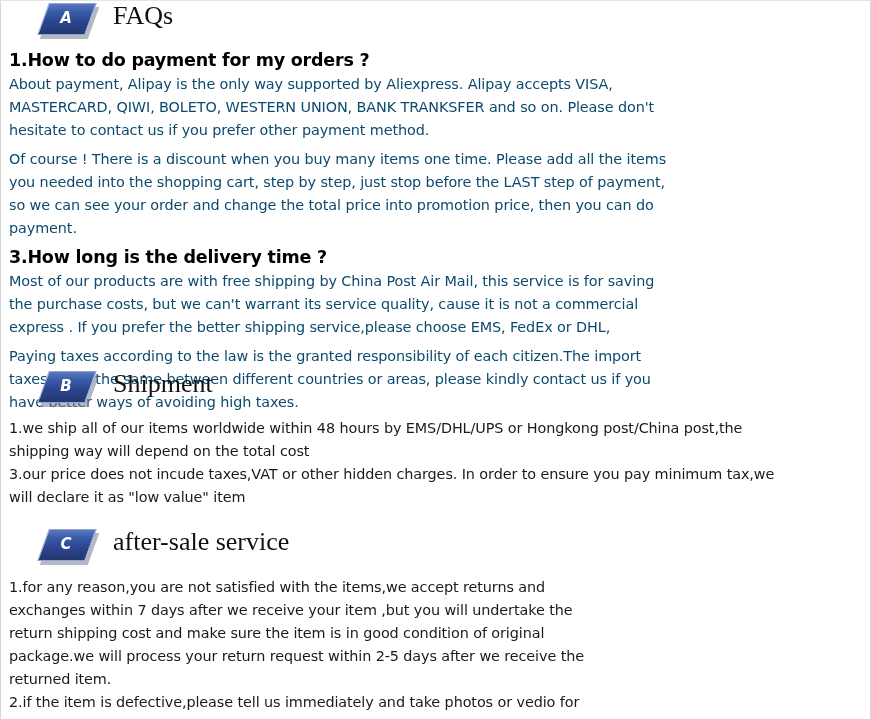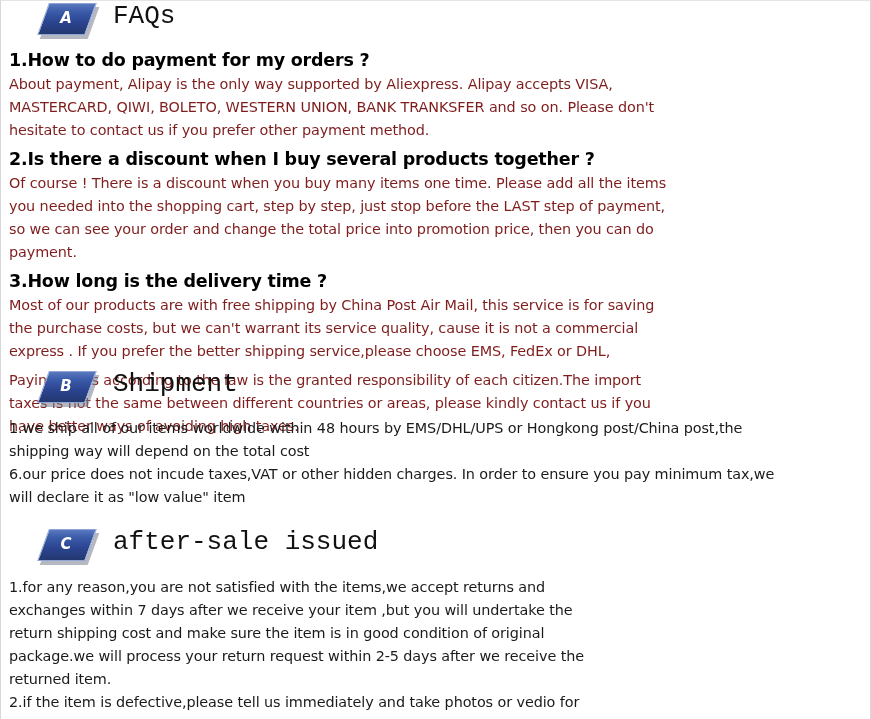--- a/index.html
+++ b/index.html
@@ -69,38 +69,38 @@
 
   .section-title {
     position: absolute;
     left: 112px;
     top: -2px;
     font-size: 26px;
     font-weight: normal;
     letter-spacing: 0px;
     color: #111111;
     white-space: nowrap;
-    font-family: Liberation Mono, monospace;
+    font-family: Liberation Serif, serif;
   }
 
   
   .faq-list { margin: 0; padding: 0; }
 
   .faq-q {
     font-size: 17.5px;
     font-weight: bold;
     color: #000000;
     margin: 0 0 2px 0;
     padding-left: 8px;
     letter-spacing: -0.2px;
     line-height: 22px;
   }
   .faq-a {
     font-size: 14.4px;
-    color: #7f1d1d;
+    color: #0c4a6e;
     margin: 0 0 6px 0;
     padding-left: 8px;
     padding-right: 50px;
     line-height: 23px;
     letter-spacing: -0.1px;
   }
 
   .body-line {
     font-size: 14.4px;
     color: #1a1a1a;
@@ -132,21 +132,20 @@
     </div>
     <div class="section-title">FAQs</div>
   </div>
 
   <div class="pos-faq-body faq-list">
     <div>
       <p class="faq-q">1.How to do payment for my orders ?</p>
       <p class="faq-a">About payment, Alipay is the only way supported by Aliexpress. Alipay accepts VISA, MASTERCARD, QIWI, BOLETO, WESTERN UNION, BANK TRANKSFER and so on. Please don't hesitate to contact us if you prefer other payment method.</p>
     </div>
     <div>
-      <p class="faq-q">2.Is there a discount when I buy several products together ?</p>
       <p class="faq-a">Of course ! There is a discount when you buy many items one time. Please add all the items you needed into the shopping cart, step by step, just stop before the LAST step of payment, so we can see your order and change the total price into promotion price, then you can do payment.</p>
     </div>
     <div>
       <p class="faq-q">3.How long is the delivery time ?</p>
       <p class="faq-a">Most of our products are with free shipping by China Post Air Mail, this service is for saving the purchase costs, but we can't warrant its service quality, cause it is not a commercial express . If you prefer the better shipping service,please choose EMS, FedEx or DHL,</p>
     </div>
     <div>
       <p class="faq-a">Paying taxes according to the law is the granted responsibility of each citizen.The import taxes is not the same between different countries or areas, please kindly contact us if you have better ways of avoiding high taxes.</p>
     </div>
   </div>
@@ -154,29 +153,29 @@
   <div class="section-head pos-ship-head">
     <div class="badge-wrap">
       <div class="badge"></div>
       <div class="badge-letter">B</div>
     </div>
     <div class="section-title">Shipment</div>
   </div>
 
   <div class="pos-ship-body">
     <p class="body-line">1.we ship all of our items worldwide within 48 hours by EMS/DHL/UPS or Hongkong post/China post,the shipping way will depend on the total cost</p>
-    <p class="body-line">6.our price does not incude taxes,VAT or other hidden charges. In order to ensure you pay minimum tax,we will declare it as "low value" item</p>
+    <p class="body-line">3.our price does not incude taxes,VAT or other hidden charges. In order to ensure you pay minimum tax,we will declare it as "low value" item</p>
   </div>
 
   <div class="section-head pos-after-head">
     <div class="badge-wrap">
       <div class="badge"></div>
       <div class="badge-letter">C</div>
     </div>
-    <div class="section-title">after-sale issued</div>
+    <div class="section-title">after-sale service</div>
   </div>
 
   <div class="pos-after-body">
     <p class="body-line">1.for any reason,you are not satisfied with the items,we accept returns and exchanges within 7 days after we receive your item ,but you will undertake the return shipping cost and make sure the item is in good condition of original package.we will process your return request within 2-5 days after we receive the returned item.</p>
     <p class="body-line">2.if the item is defective,please tell us immediately and take photos or vedio for showing and send eamil to us .If you want replacement or repairing, we will undertake the delivery cost,but if a replacement is not available,then a refund will be issued with the original payment method.</p>
   </div>
 
 </div>
 
 </body></html>

